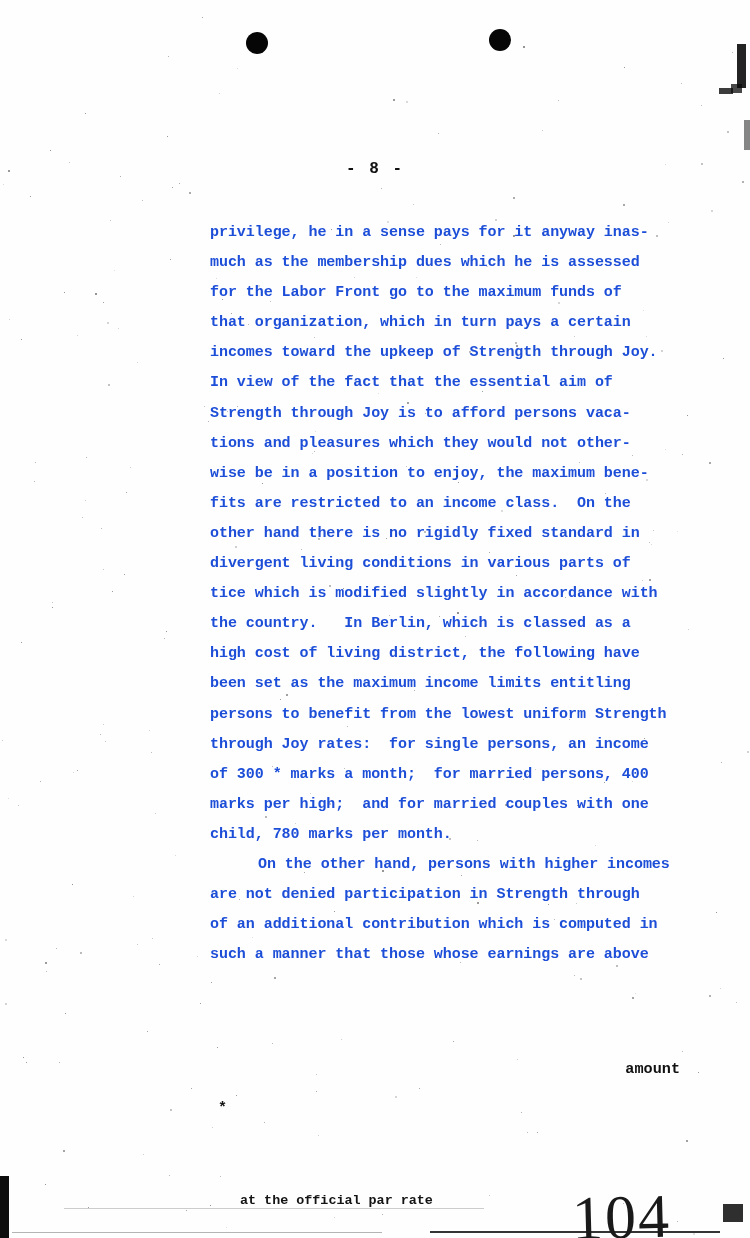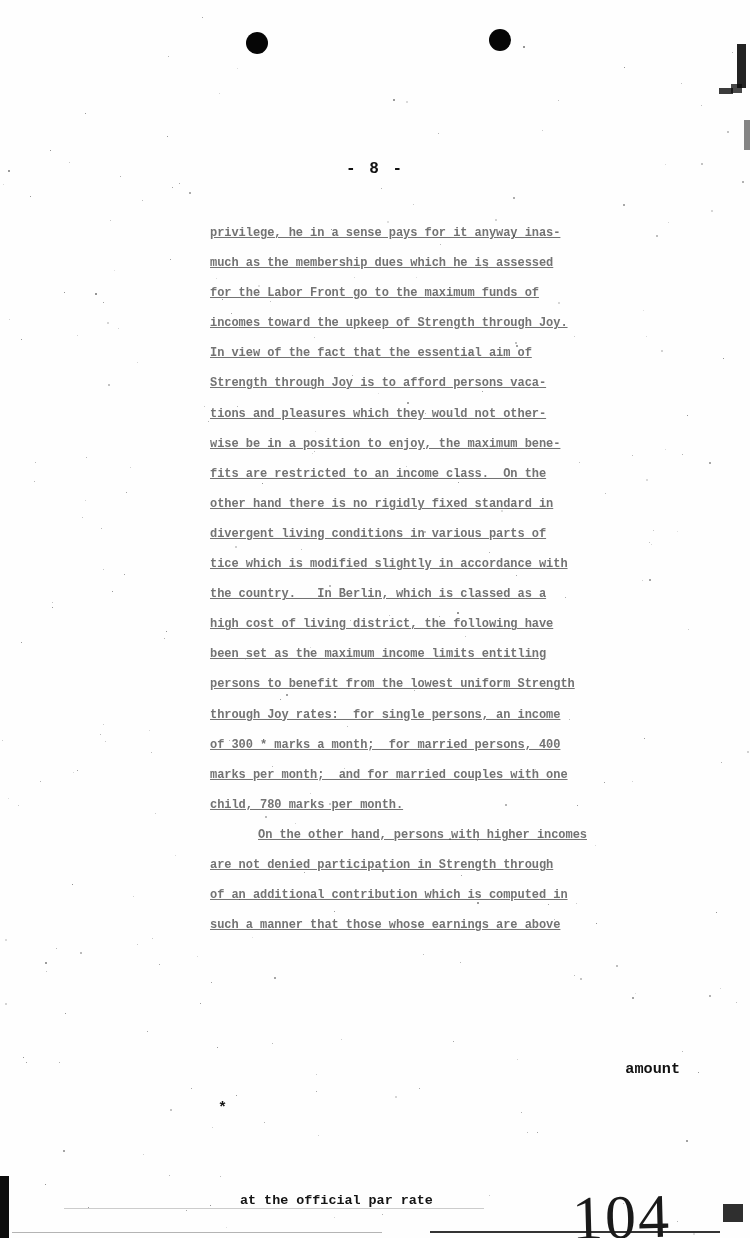--- a/index.html
+++ b/index.html
@@ -79,27 +79,26 @@
   }
 
   .body-block {
     position: absolute;
     left: 210px;
     top: 218px;
     width: 470px;
   }
 
   .line {
-    font-size: 12px;
+    font-size: 15px;
     line-height: 30.1px;
     white-space: pre;
     letter-spacing: -0.05px;
     font-weight: bold;
-    color: #737373;
-    text-decoration: underline;
+    color: #1d4ed8;
   }
 
   .line.indent { padding-left: 48px; }
 
   .trailing-word {
     position: absolute;
     left: 210px;
     top: 1060px;
     width: 470px;
     text-align: right;
@@ -164,36 +163,37 @@
   <div class="scan-rule r1"></div>
   <div class="scan-rule r2"></div>
   <div class="scan-rule r3"></div>
 
   <div class="page-number">- 8 -</div>
 
   <div class="body-block" id="body-block">
       <div class="line">privilege, he in a sense pays for it anyway inas-</div>
       <div class="line">much as the membership dues which he is assessed</div>
       <div class="line">for the Labor Front go to the maximum funds of</div>
+      <div class="line">that organization, which in turn pays a certain</div>
       <div class="line">incomes toward the upkeep of Strength through Joy.</div>
       <div class="line">In view of the fact that the essential aim of</div>
       <div class="line">Strength through Joy is to afford persons vaca-</div>
       <div class="line">tions and pleasures which they would not other-</div>
       <div class="line">wise be in a position to enjoy, the maximum bene-</div>
       <div class="line">fits are restricted to an income class.  On the</div>
       <div class="line">other hand there is no rigidly fixed standard in</div>
       <div class="line">divergent living conditions in various parts of</div>
       <div class="line">tice which is modified slightly in accordance with</div>
       <div class="line">the country.   In Berlin, which is classed as a</div>
       <div class="line">high cost of living district, the following have</div>
       <div class="line">been set as the maximum income limits entitling</div>
       <div class="line">persons to benefit from the lowest uniform Strength</div>
       <div class="line">through Joy rates:  for single persons, an income</div>
       <div class="line">of 300 * marks a month;  for married persons, 400</div>
-      <div class="line">marks per month;  and for married couples with one</div>
+      <div class="line">marks per high;  and for married couples with one</div>
       <div class="line">child, 780 marks per month.</div>
       <div class="line indent">On the other hand, persons with higher incomes</div>
       <div class="line">are not denied participation in Strength through</div>
       <div class="line">of an additional contribution which is computed in</div>
       <div class="line">such a manner that those whose earnings are above</div>
     </div>
 
   <div class="trailing-word">amount</div>
 
   <div class="footnote">

